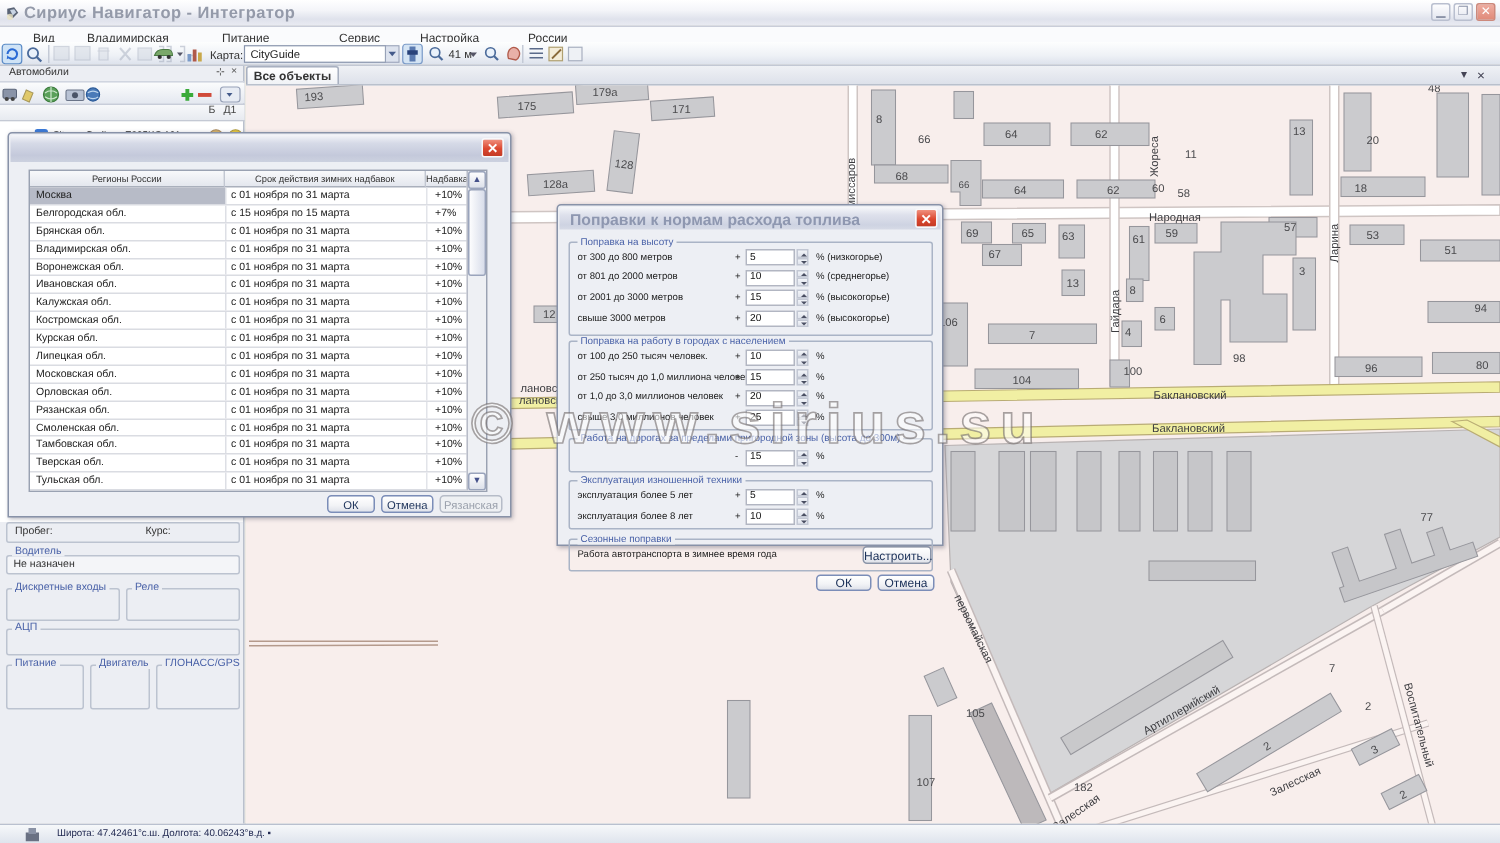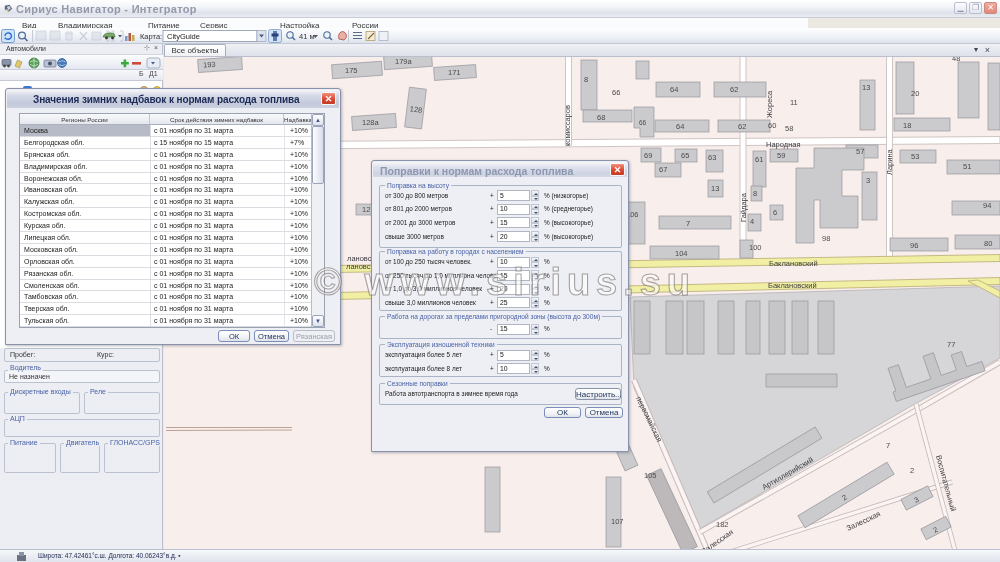--- a/index.html
+++ b/index.html
@@ -3,37 +3,37 @@
 <style>
 *{margin:0;padding:0;box-sizing:border-box;}
 html,body{width:1000px;height:562px;overflow:hidden;}
 body{font-family:"Liberation Sans",sans-serif;position:relative;background:#ece9e2;}
 .abs{position:absolute;}
 
 #titlebar{left:0;top:0;width:1000px;height:18px;background:linear-gradient(#ffffff,#f4f5f9 40%,#dfe2ec 75%,#e9ebf2);border-bottom:1px solid #c9cdd9;}
 #title-text{left:16px;top:3px;font-size:11px;font-weight:bold;color:#949aa9;letter-spacing:.3px;}
 #app-icon{left:3px;top:3px;width:11px;height:11px;}
 .wbtn{top:2px;width:13px;height:12px;border:1px solid #b9bfcf;border-radius:2px;background:linear-gradient(#fdfdfe,#e3e6ef);font-size:8px;color:#8b93a8;text-align:center;line-height:10px;}
-#menubar{left:0;top:18px;width:808px;height:10px;background:#fafbfd;font-size:8px;color:#333;}
+#menubar{left:0;top:18px;width:1000px;height:10px;background:#fafbfd;font-size:8px;color:#333;}
 #menubar span{position:absolute;top:2.5px;}
 #toolbar{left:0;top:28px;width:1000px;height:16px;background:linear-gradient(#fdfefe,#eef1f6 60%,#dde2ec);border-bottom:1px solid #c2c8d4;}
 #statusbar{left:0;top:549px;width:1000px;height:13px;background:linear-gradient(#f6f8fa,#dfe4ed);border-top:1px solid #b9c0cf;font-size:6.5px;color:#222a52;}
 
 #leftpanel{left:0;top:44px;width:163px;height:505px;background:#eceef3;border-right:1px solid #b9c0cc;}
 #lp-head{left:0;top:0;width:163px;height:10px;font-size:7px;color:#333;}
 #lp-toolbar{left:0;top:10px;width:163px;height:16px;background:linear-gradient(#fbfcfd,#e4e8f0);border-top:1px solid #d0d5e0;border-bottom:1px solid #c8cdd9;}
 #lp-cols{left:0;top:26px;width:163px;height:11px;background:linear-gradient(#f7f8fa,#e7eaf0);border-bottom:1px solid #c4c9d4;font-size:7px;color:#444;}
 #lp-list{left:0;top:37px;width:162px;height:267px;background:#fff;}
 .grp{border:1px solid #bcc3d0;border-radius:2px;}
 .grplbl{position:absolute;font-size:7px;color:#4a62a8;background:#eceef3;padding:0 2px;z-index:2;}
 .lp-txt{font-size:7px;color:#333;}
 
 #maparea{left:164px;top:44px;width:836px;height:505px;background:#dce1ea;}
 #tabbar{left:0px;top:0;width:836px;height:13px;background:linear-gradient(#eff1f5,#dde1ea);border-bottom:1px solid #b9c0cc;}
-#tab1{left:5px;top:1px;width:62px;height:12px;background:linear-gradient(#ffffff,#f0f2f6);border:1px solid #a8b0c0;border-bottom:none;border-radius:2px 2px 0 0;font-size:8px;font-weight:normal;color:#333;text-align:center;line-height:12px;}
+#tab1{left:5px;top:1px;width:62px;height:12px;background:linear-gradient(#ffffff,#f0f2f6);border:1px solid #a8b0c0;border-bottom:none;border-radius:2px 2px 0 0;font-size:8px;font-weight:bold;color:#333;text-align:center;line-height:12px;}
 #mapsvg{left:0;top:13px;}
 
 .dlg{background:#edeff4;border:1px solid #8892a8;border-radius:3px 3px 0 0;box-shadow:1px 1px 3px rgba(80,80,100,.4);}
 .dlg-tb{position:absolute;left:1px;top:1px;right:1px;height:16px;background:linear-gradient(#f4f5f9,#d6dae7 30%,#c4c9db 75%,#ccd1df);border-radius:2px 2px 0 0;}
 .dlg-x{position:absolute;width:15px;height:13px;background:linear-gradient(#f0907e,#dc4830 55%,#c43a25);border:1px solid #f8f8fa;border-radius:2px;color:#fff;font-size:9px;font-weight:bold;text-align:center;line-height:12px;}
 .btn{position:absolute;background:linear-gradient(#ffffff,#f2f3f6 60%,#dfe2ea);border:1px solid #7b8db8;border-radius:3px;font-size:8px;color:#1a3058;text-align:center;}
 
 #d1tbl{position:absolute;left:13px;top:24px;width:306px;height:215px;background:#fff;border:1px solid #9aa2b2;overflow:hidden;}
 .th{position:absolute;top:0;height:11px;background:linear-gradient(#f8f9fb,#e4e7ee);border-right:1px solid #c2c7d2;border-bottom:1px solid #aab0bc;font-size:6.2px;color:#333;text-align:center;line-height:11px;}
 #d1rows{position:absolute;left:0;top:11px;width:293px;}
@@ -66,21 +66,21 @@
     <circle cx="4" cy="9" r="2.2" fill="#e8e2c2" opacity="0.8"></circle>
   </svg>
 <div class="abs" id="title-text">Сириус Навигатор - Интегратор</div>
 <div class="abs wbtn" style="left:954px;">▁</div>
 <div class="abs wbtn" style="left:969px;">❐</div>
 <div class="abs wbtn" style="left:984px;background:linear-gradient(#eeada1,#e08a79);border-color:#cc897c;color:#fff;">✕</div>
 <div class="abs" id="menubar">
  <span style="left:22px;top:3px;">Вид</span>
     <span style="left:58px;">Владимирская</span>
     <span style="left:148px;">Питание</span>
-    <span style="left:200px;">Сервис</span>
+    <span style="left:226px;">Сервис</span>
     <span style="left:280px;">Настройка</span>
     <span style="left:352px;">России</span>
 </div>
 <div class="abs" id="toolbar">
  <svg width="1000" height="16">
   <g>
    <rect x="1.5" y="1.5" width="13" height="13" rx="2" fill="#cfe3f6" stroke="#5a8ac6" stroke-width="0.8"></rect>
    <path d="M5 8 a3.2 3.2 0 1 1 1 2.4" stroke="#2a6ad4" stroke-width="1.4" fill="none"></path>
    <path d="M4.5 11.5 l2 -1 l-1.6 -1.6 z" fill="#2a6ad4"></path>
    <circle cx="22" cy="7.5" r="3.4" stroke="#4a6a9a" stroke-width="1.2" fill="#e8f0fa"></circle>
@@ -392,21 +392,21 @@
    <text x="704" y="554" transform="rotate(-35 704 554)">Залесская</text>
    <text x="936" y="456" transform="rotate(75 936 456)">Воспитательный</text>
   </g>
  </svg>
 </div>
 
 <svg class="abs" id="wmsvg" style="left:0;top:0;z-index:60;" width="1000" height="562">
  <text x="314" y="295" textLength="376" lengthAdjust="spacing" font-family="Liberation Sans, sans-serif" font-size="38" font-weight="bold" fill="rgba(255,255,255,0.55)" stroke="rgba(108,102,102,0.58)" stroke-width="1.1">© www.sirius.su</text>
 </svg>
 
-<div class="abs dlg" id="dlg2" style="left:371px;top:160px;width:258px;height:292px;">
+<div class="abs dlg" id="dlg2" style="left:371px;top:136px;width:258px;height:228px;">
  <div class="dlg-tb" style="height:15px;background:linear-gradient(#f6f7fa,#dee1ec 35%,#ced3e2 80%,#d6dae6);"></div>
  <div style="position:absolute;left:8px;top:3.5px;font-size:10.5px;font-weight:bold;color:#8e97b0;">Поправки к нормам расхода топлива</div>
  <div class="dlg-x" style="right:3px;top:2px;">✕</div>
  <div class="g2" style="top:24px;height:63px;">
       <b>Поправка на высоту</b>
     </div>
  <span class="d2row" style="left:13px;top:31px;">от 300 до 800 метров</span>
     <span class="d2row" style="left:118px;top:31px;">+</span>
  <div class="spin" style="left:125px;top:29px;">
       <i>5</i>
@@ -510,21 +510,20 @@
       <b>Сезонные поправки</b>
     </div>
  <span class="d2row" style="left:13px;top:229px;">Работа  автотранспорта в зимнее время года</span>
  <div class="btn" style="left:203px;top:227px;width:46px;height:12px;line-height:11px;border-color:#8a94a8;">Настроить...</div>
  <div class="btn" style="left:172px;top:246px;width:37px;height:11px;line-height:10px;">ОК</div>
  <div class="btn" style="left:213px;top:246px;width:38px;height:11px;line-height:10px;">Отмена</div>
 </div>
 
 <div class="abs dlg" id="dlg1" style="left:5px;top:88px;width:336px;height:257px;">
  <div class="dlg-tb" style="height:18px;"></div>
- <div style="position:absolute;left:27px;top:5px;font-size:10px;font-weight:bold;color:#1c2a55;letter-spacing:-0.1px;">Значения зимних надбавок к нормам расхода топлива</div>
  <div class="dlg-x" style="right:4px;top:3px;">✕</div>
  <div id="d1tbl">
   <div class="th" style="left:0;width:130px;">Регионы России</div>
   <div class="th" style="left:130px;width:134px;">Срок действия зимних надбавок</div>
   <div class="th" style="left:264px;width:29px;">Надбавка</div>
   <div id="d1rows">
    <div class="tr">
           <i class="c1 sel">Москва</i>
           <i class="c2">с 01 ноября по 31 марта</i>
           <i class="c3">+10%</i>

